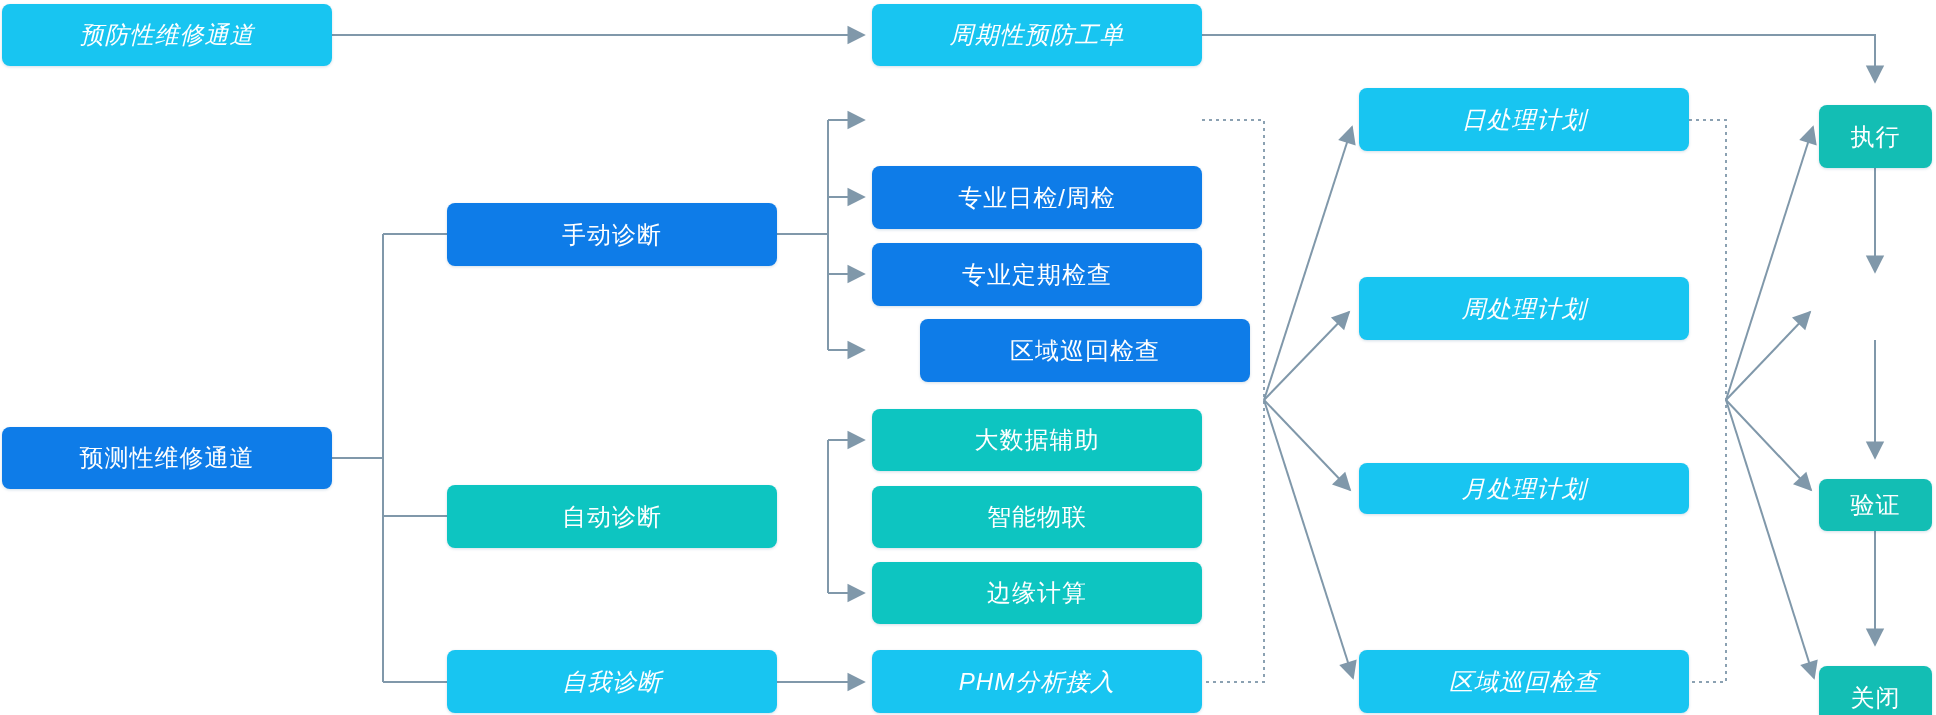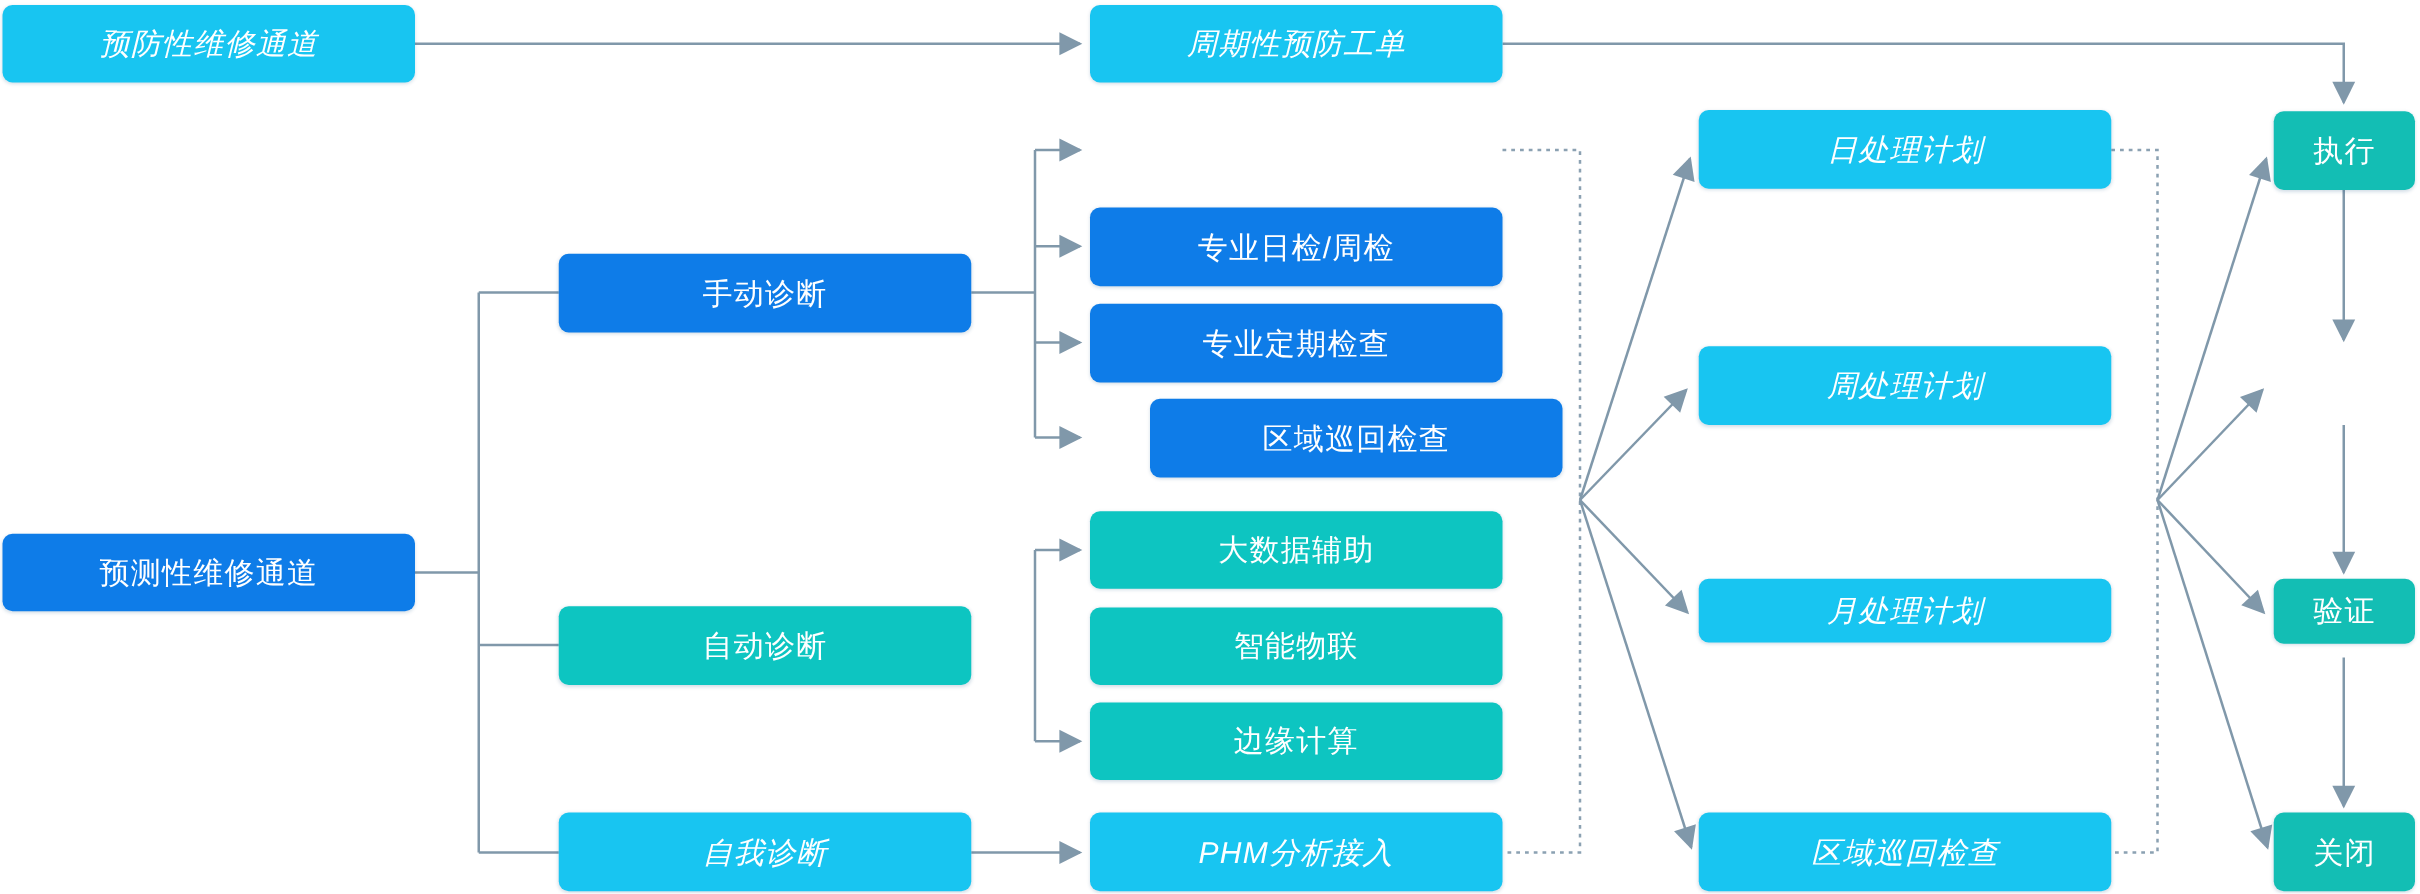--- a/index.html
+++ b/index.html
@@ -23,21 +23,21 @@
   .arrowhead{fill:var(--connector);}
   .node{
     position:absolute;z-index:1;border-radius:8px;
     display:flex;align-items:center;justify-content:center;
     color:var(--text);font-size:24px;letter-spacing:1px;white-space:nowrap;
     box-shadow:0 1px 3px rgba(10,70,120,0.18);
   }
   .c-cyan{background:var(--cyan);font-style:italic;}
   .c-blue{background:var(--blue);}
   .c-teal{background:var(--teal);}
-  .c-teal2{background:var(--teal-right);}
+  .c-teal2{background:var(--teal-right);margin-top:16px;}
 </style>
 </head>
 <body>
 
 <div id="canvas">
 
   <svg id="wires" viewBox="0 0 1936 715" xmlns="http://www.w3.org/2000/svg">
     <defs>
       <marker id="arrow" viewBox="0 0 12 12" refX="10" refY="6" markerWidth="11" markerHeight="11" orient="auto-start-reverse">
         <path class="arrowhead" d="M1,1 L11,6 L1,11 Z"></path>

